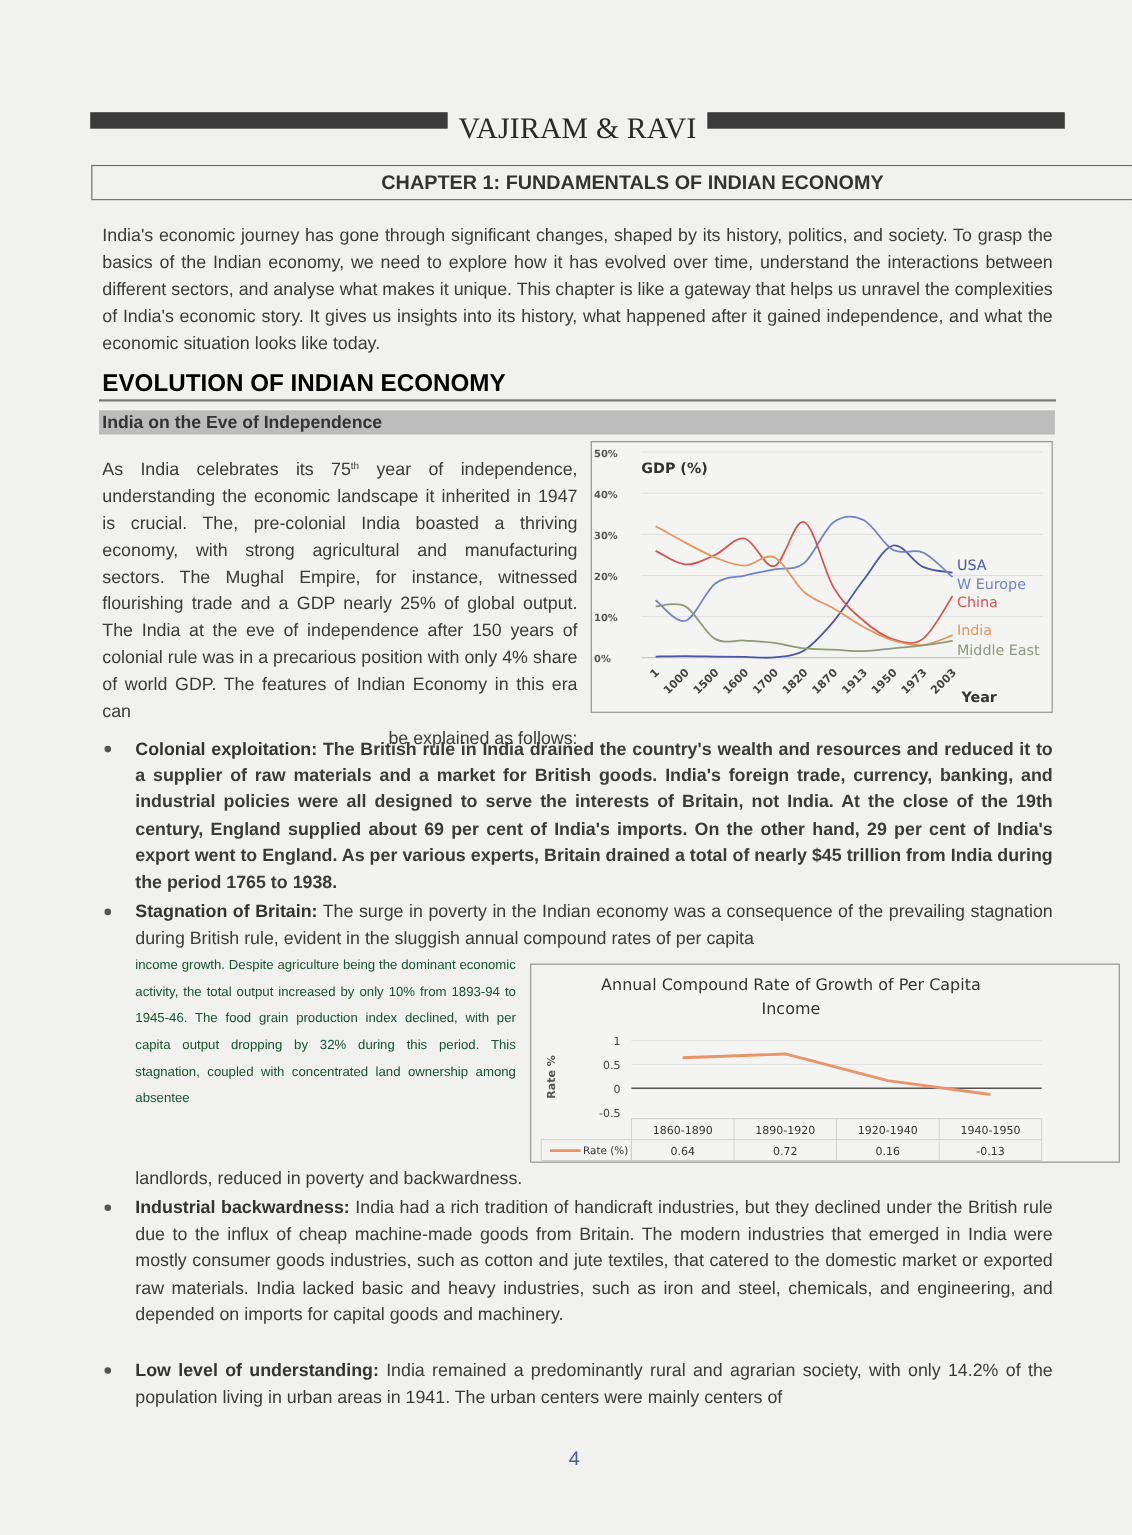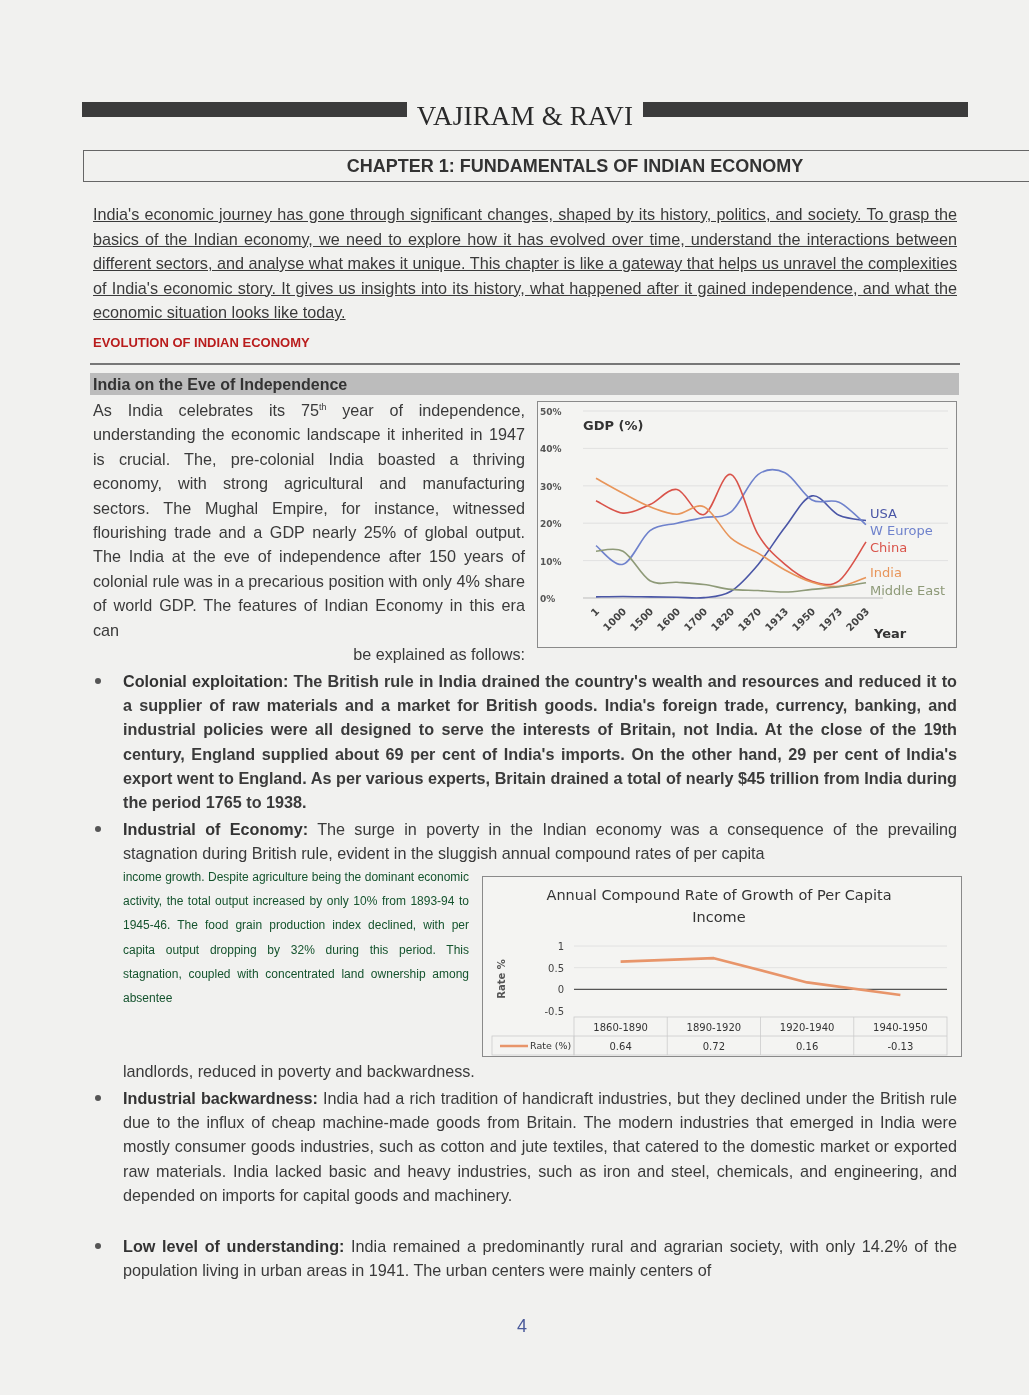--- a/index.html
+++ b/index.html
@@ -22,32 +22,32 @@
       font-size: 27px; color: #2a2a2a; padding: 0 10px; letter-spacing: 0.2px;
       line-height: 20px; margin-top: 4px;
     }
     .chapter-box {
       position: absolute; left: 83px; top: 150px; width: 984px; height: 32px;
       border: 1.5px solid #666; text-align: center;
       font-weight: bold; font-size: 18px; line-height: 30px; color: #333;
     }
     .intro {
       position: absolute; left: 93px; top: 202px; width: 864px;
-      font-size: 16.2px; line-height: 24.5px; text-align: justify; color: #3a3a3a; text-decoration: underline;
+      font-size: 16.2px; line-height: 24.5px; text-align: justify; color: #3a3a3a;
     }
     .section-title {
-      position: absolute; left: 93px; top: 335px; font-weight: bold; font-size: 13px; color: #b91c1c;
+      position: absolute; left: 93px; top: 335px; font-weight: bold; font-size: 22px; color: #000000;
     }
     .section-rule { position: absolute; left: 90px; top: 363px; width: 870px; height: 2px; background: #777; }
     .subsection-band {
       position: absolute; left: 90px; top: 373px; width: 869px; height: 22px;
       background: #bcbcbc; font-weight: bold; font-size: 16px; line-height: 23px; padding-left: 3px; color: #333;
     }
     .para-left {
-      position: absolute; left: 93px; top: 398px; width: 432px;
+      position: absolute; left: 93px; top: 415px; width: 432px;
       font-size: 16.2px; line-height: 24.4px; text-align: justify; color: #3a3a3a;
     }
     .para-left .last { text-align: right; }
     sup { font-size: 9px; vertical-align: 6px; line-height: 0; }
     .gdp-box {
       position: absolute; left: 537px; top: 401px; width: 420px; height: 247px;
       border: 1px solid #8a8a8a; background: #f4f4f2;
     }
     .gdp-box svg { position: absolute; left: 0; top: 0; }
     .bullets { position: absolute; left: 93px; width: 864px; font-size: 16.2px; line-height: 24.2px; color: #3a3a3a; }
@@ -57,21 +57,21 @@
     }
     .bullet b { color: #333; }
     .b1 { top: 669px; font-weight: bold; }
     .b2-head { position: absolute; left: 93px; top: 817px; width: 864px; font-size: 16.2px; line-height: 24.2px; color: #3a3a3a; }
     .b2-left {
       position: absolute; left: 123px; top: 865px; width: 346px;
       font-size: 12px; line-height: 24.2px; text-align: justify; color: #14532d;
     }
     .b2-tail { position: absolute; left: 123px; top: 1059px; font-size: 16.2px; line-height: 24.2px; color: #3a3a3a; }
     .pc-box {
-      position: absolute; left: 482px; top: 876px; width: 480px; height: 181px;
+      position: absolute; left: 482px; top: 876px; width: 536px; height: 181px;
       border: 1px solid #8a8a8a; background: #f4f4f2;
     }
     .pc-box svg { position: absolute; left: 0; top: 0; }
     .b3 { top: 1086px; }
     .b4 { top: 1234px; }
     .page-num {
       position: absolute; left: 0; top: 1316px; width: 1044px; text-align: center;
       font-size: 18px; color: #4a5a9a;
     }
   </style>
@@ -142,21 +142,21 @@
   <div class="bullets b1">
     <div class="bullet">
       <span class="dot"></span>
       <b>Colonial exploitation:</b><span> The British rule in India drained the country's wealth and resources and reduced it to a supplier of raw materials and a market for British goods. India's foreign trade, currency, banking, and industrial policies were all designed to serve the interests of Britain, not India. At the close of the 19th century, England supplied about 69 per cent of India's imports. On the other hand, 29 per cent of India's export went to England. As per various experts, Britain drained a total of nearly $45 trillion from India during the period 1765 to 1938.</span>
     </div>
   </div>
 
   <div class="b2-head">
     <div class="bullet">
       <span class="dot"></span>
-      <b>Industrial of Economy:</b><span> The surge in poverty in the Indian economy was a consequence of the prevailing stagnation during British rule, evident in the sluggish annual compound rates of per capita</span>
+      <b>Stagnation of Britain:</b><span> The surge in poverty in the Indian economy was a consequence of the prevailing stagnation during British rule, evident in the sluggish annual compound rates of per capita</span>
     </div>
   </div>
   <div class="b2-left">income growth. Despite agriculture being the dominant economic activity, the total output increased by only 10% from 1893-94 to 1945-46. The food grain production index declined, with per capita output dropping by 32% during this period. This stagnation, coupled with concentrated land ownership among absentee</div>
   <div class="b2-tail">landlords, reduced in poverty and backwardness.</div>
 
   <div class="pc-box">
     <svg id="pc-svg" width="472" height="181">
         <text x="236" y="23" font-size="14.5" fill="#333" text-anchor="middle" font-family="DejaVu Sans, sans-serif">Annual Compound Rate of Growth of Per Capita</text>
         <text x="236" y="45" font-size="14.5" fill="#333" text-anchor="middle" font-family="DejaVu Sans, sans-serif">Income</text>
         <text x="81" y="138" font-size="10" fill="#444" text-anchor="end" font-family="DejaVu Sans, sans-serif">-0.5</text>

